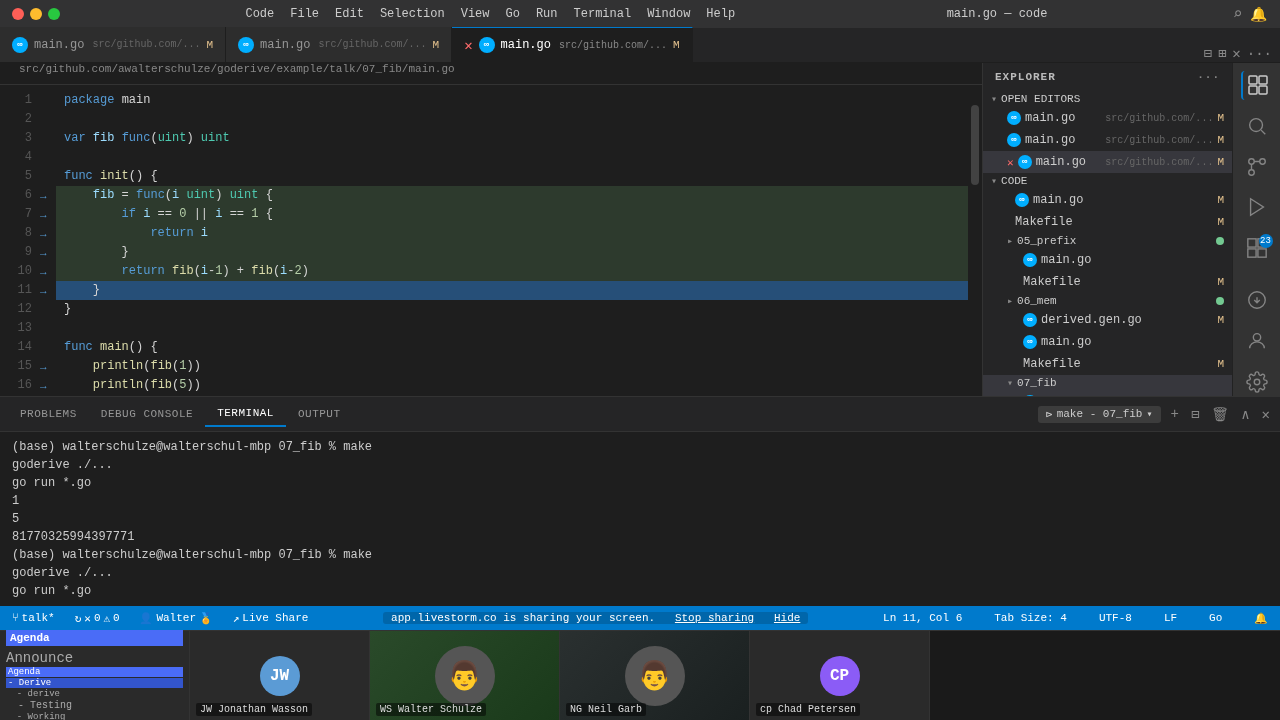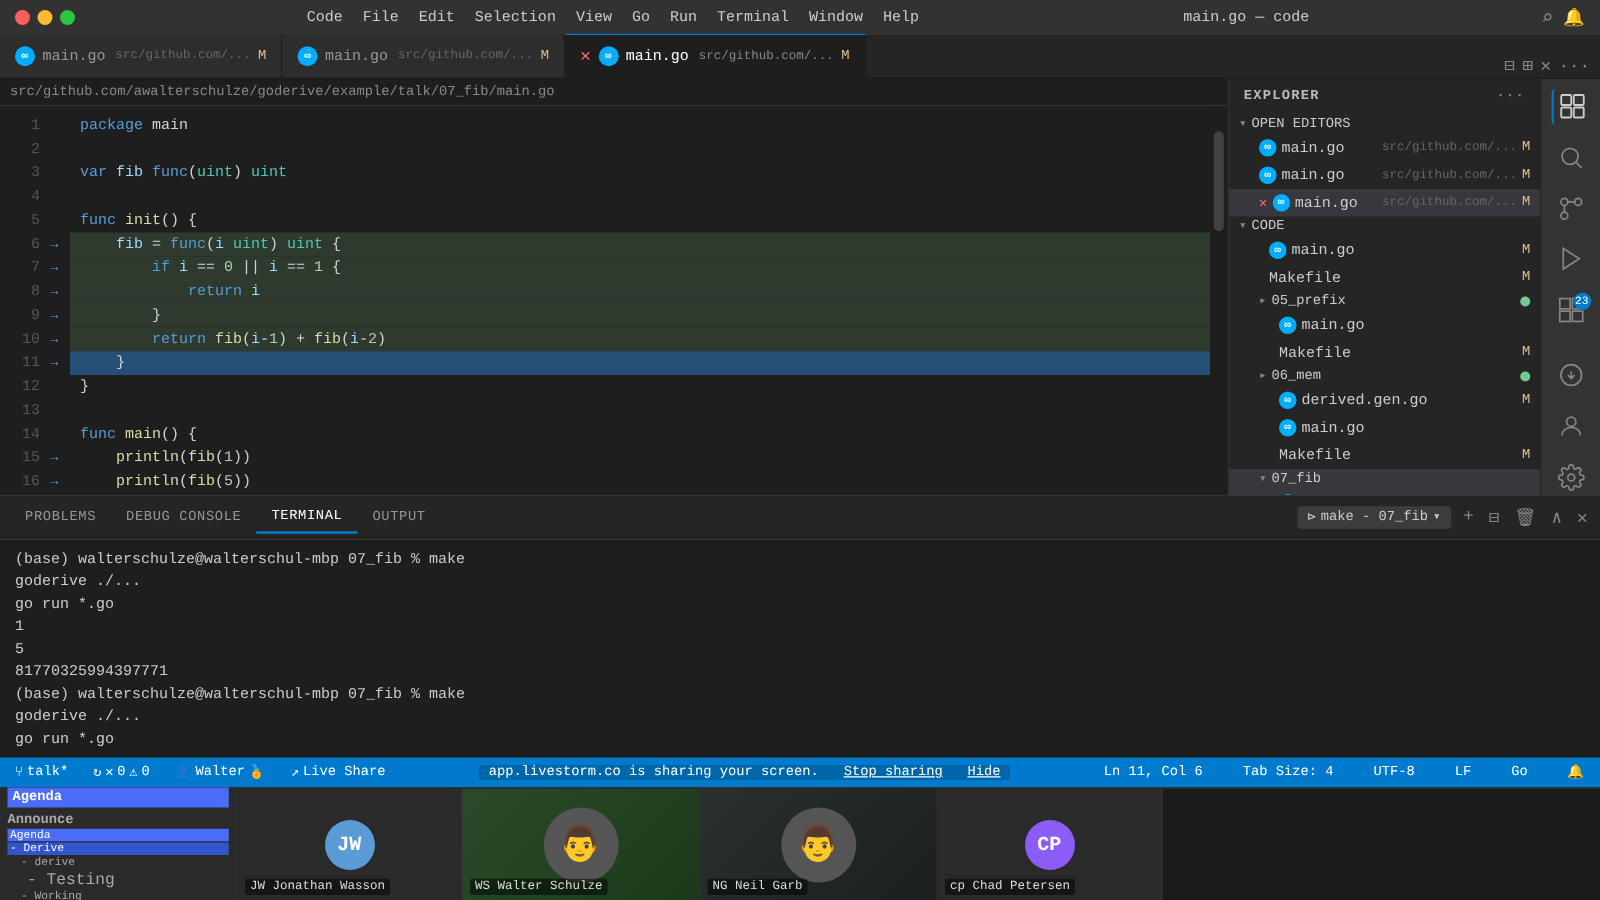--- a/index.html
+++ b/index.html
@@ -18,21 +18,21 @@
     
     .tab-bar { height: 35px; background: #252526; display: flex; align-items: flex-end; border-bottom: 1px solid #1e1e1e; padding-left: 0; }
     .tab { height: 35px; display: flex; align-items: center; padding: 0 12px; font-size: 12px; color: #969696; background: #2d2d2d; border-right: 1px solid #1e1e1e; cursor: pointer; gap: 6px; min-width: 140px; }
     .tab.active { background: #1e1e1e; color: #ffffff; border-top: 1px solid #007acc; }
 
     
     .editor-sidebar { display: flex; flex: 1; overflow: hidden; }
 
     
     .editor-pane { flex: 1; background: #1e1e1e; overflow: hidden; position: relative; }
-    .breadcrumb { height: 22px; background: #1e1e1e; display: flex; align-items: center; padding: 0 8px; font-size: 11px; color: #888; border-bottom: 1px solid #333; }
+    .breadcrumb { height: 22px; background: #1e1e1e; display: flex; align-items: flex-start; padding: 0 19px; font-size: 11px; color: #888; border-bottom: 1px solid #333; }
     .code-area { display: flex; height: calc(100% - 22px); overflow: hidden; }
     .line-numbers { padding: 6px 8px 6px 0; color: #555; text-align: right; min-width: 40px; user-select: none; line-height: 19px; font-size: 12px; }
     .code-content { flex: 1; padding: 6px 0; line-height: 19px; font-size: 12px; overflow: hidden; }
     .code-line { height: 19px; padding: 0 8px; white-space: pre; display: flex; align-items: center; }
     .code-line.highlighted { background: #2d3a2d; }
 
     
     .kw { color: #569cd6; }
     .fn { color: #dcdcaa; }
     .type { color: #4ec9b0; }
@@ -463,25 +463,25 @@
       <span>🔔</span>
     </div>
   </div>
 </div>
 
 <div class="video-bar">
 
   <div class="video-panel agenda">
     <div style="width:100%;padding:6px;font-size:10px;">
       <div style="background:#4a6cf7;padding:2px 4px;color:white;font-size:11px;font-weight:bold;margin-bottom:4px;">Agenda</div>
-      <div style="color:#aaa;font-size:11px;margin-bottom:1px;font-weight:bold;">Announce</div>
+      <div style="color:#aaa;font-size:14px;margin-bottom:1px;">Announce</div>
       <div style="background:#4a6cf7;color:white;font-size:9px;padding:0 2px;margin-bottom:1px;">Agenda</div>
       <div style="background:#3355cc;color:white;font-size:9px;padding:0 2px;margin-bottom:1px;">- Derive</div>
       <div style="color:#aaa;font-size:9px;margin-bottom:1px;">&nbsp;&nbsp;- derive</div>
-      <div style="color:#aaa;font-size:13px;margin-bottom:1px;">&nbsp;&nbsp;- Testing</div>
+      <div style="color:#aaa;font-size:10px;margin-bottom:1px;">&nbsp;&nbsp;- Testing</div>
       <div style="color:#aaa;font-size:9px;">&nbsp;&nbsp;- Working</div>
     </div>
   </div>
 
   <div class="video-panel" style="background:#2a2a2a;flex:0 0 180px;">
     <div class="video-avatar video-jw">JW</div>
     <div class="video-name">JW Jonathan Wasson</div>
   </div>
 
   <div class="video-panel" style="background:#333;flex:0 0 190px;">

